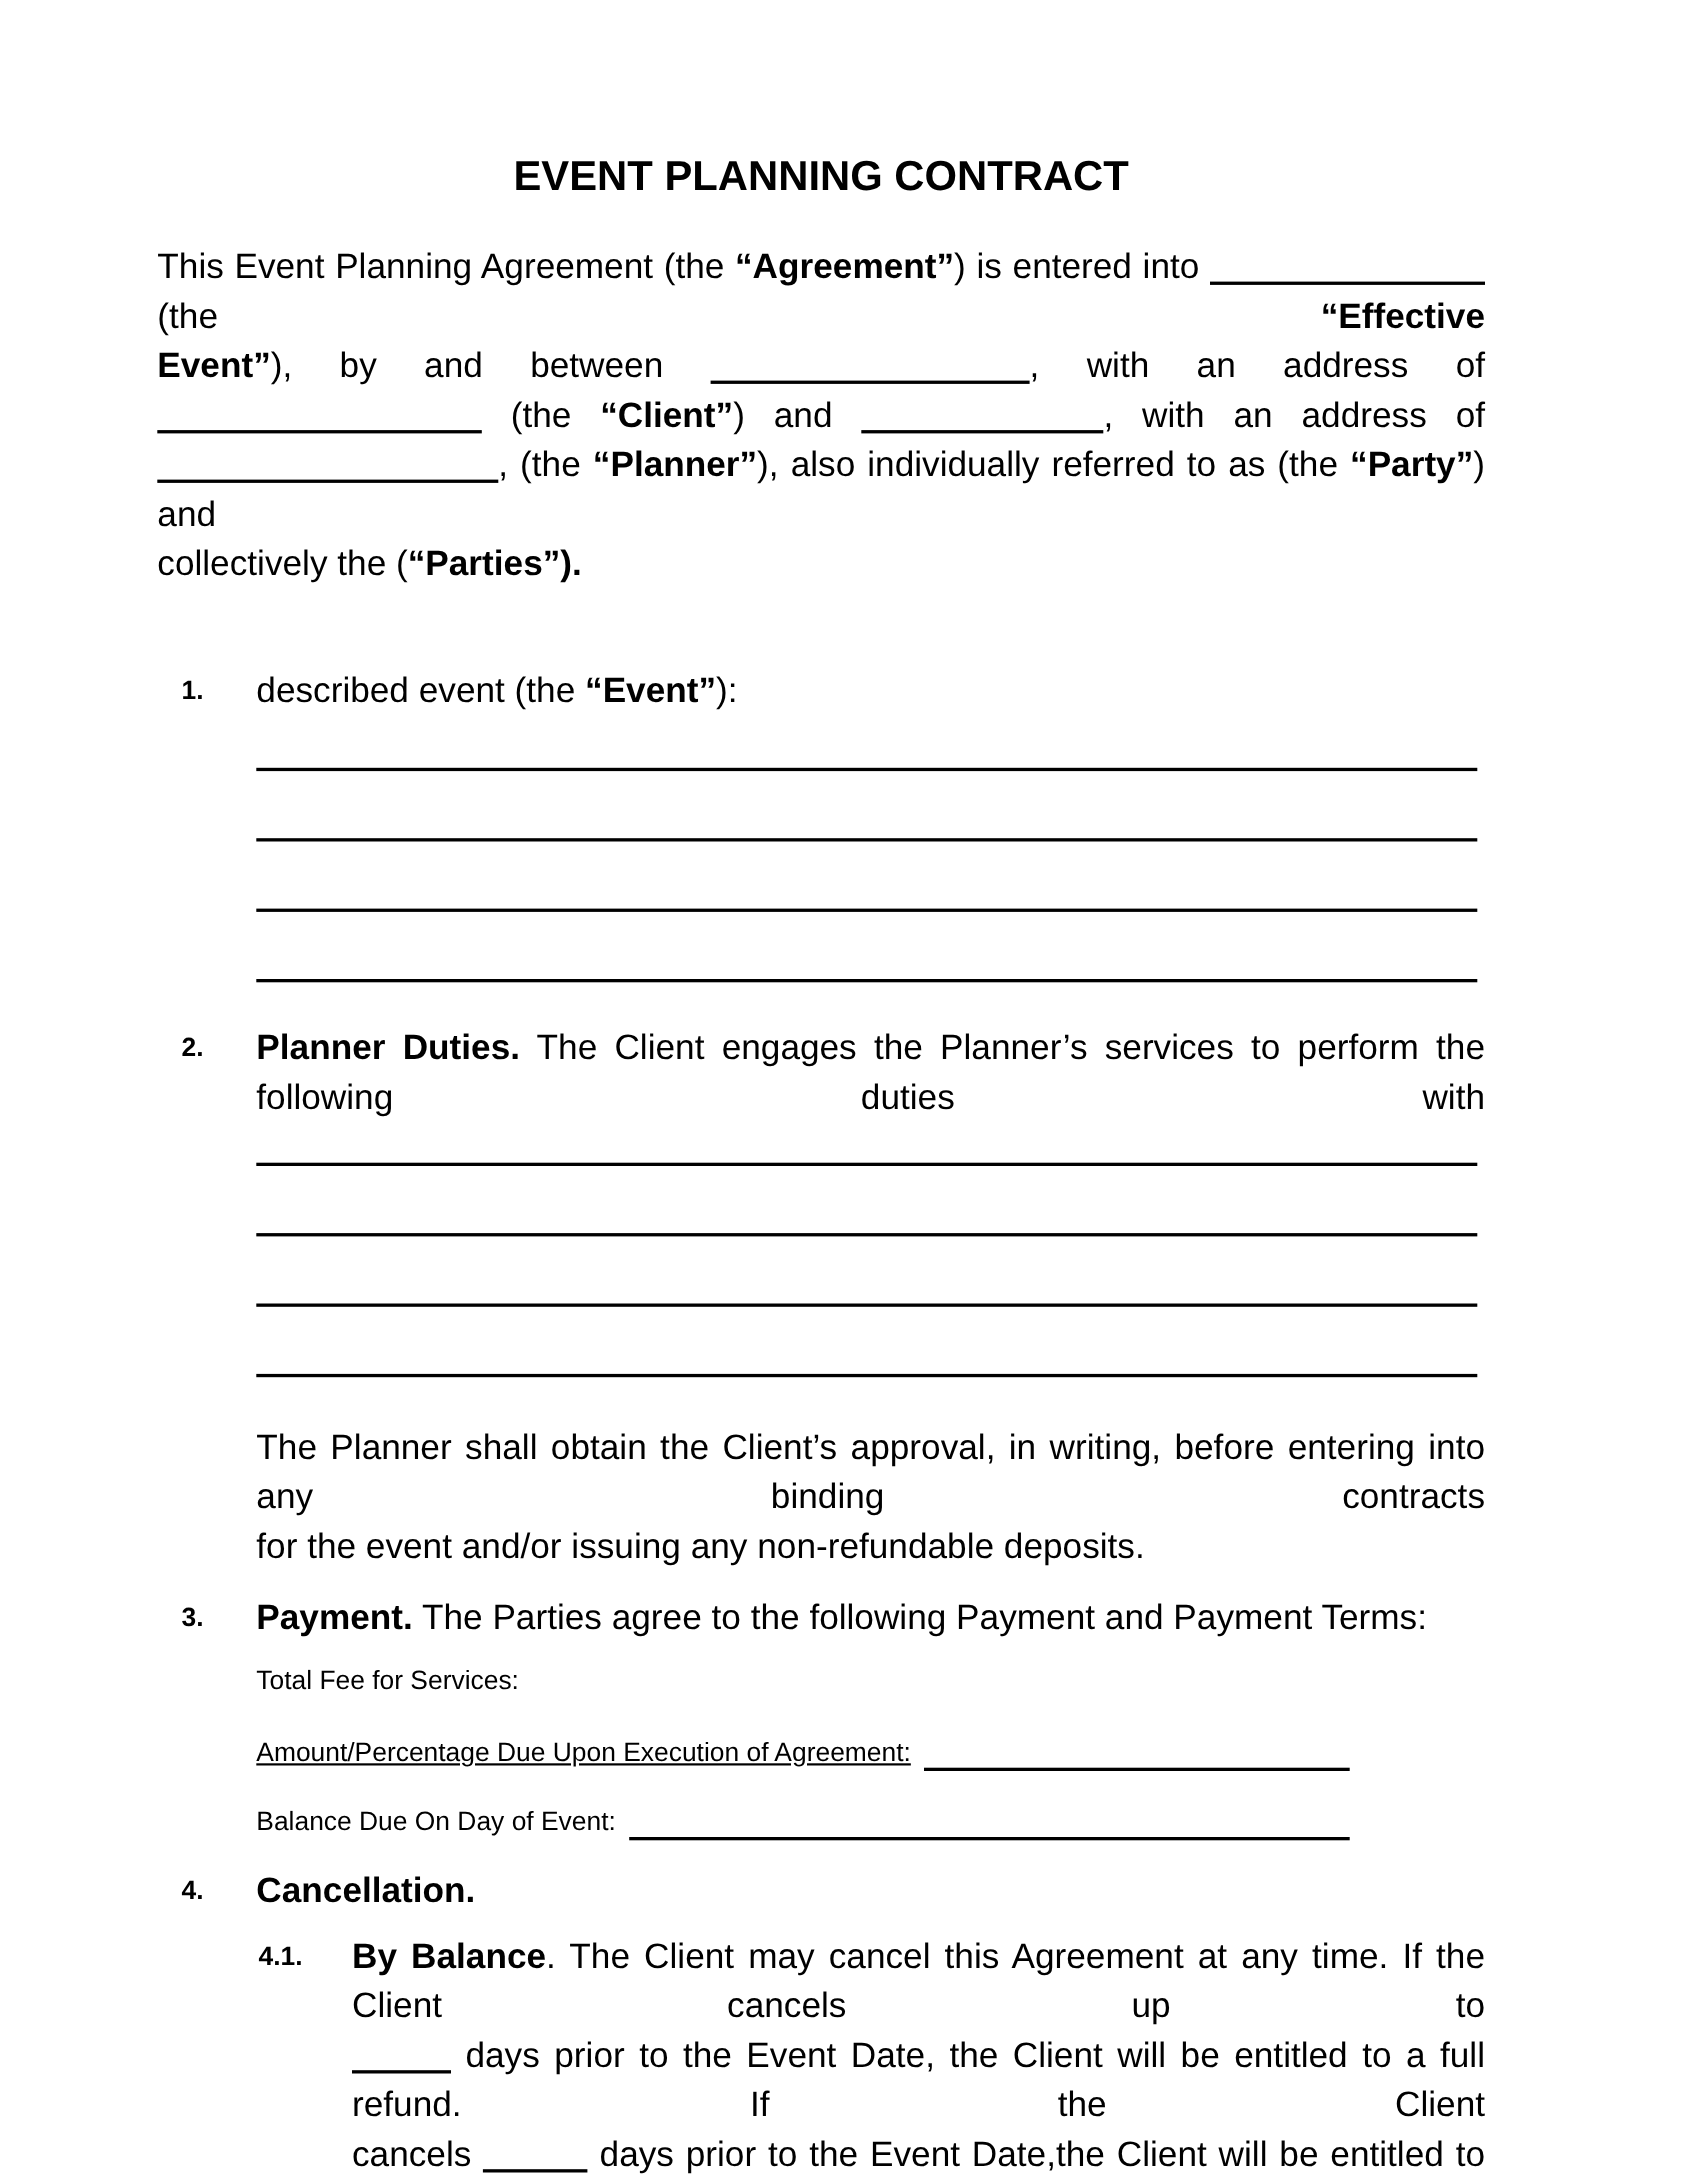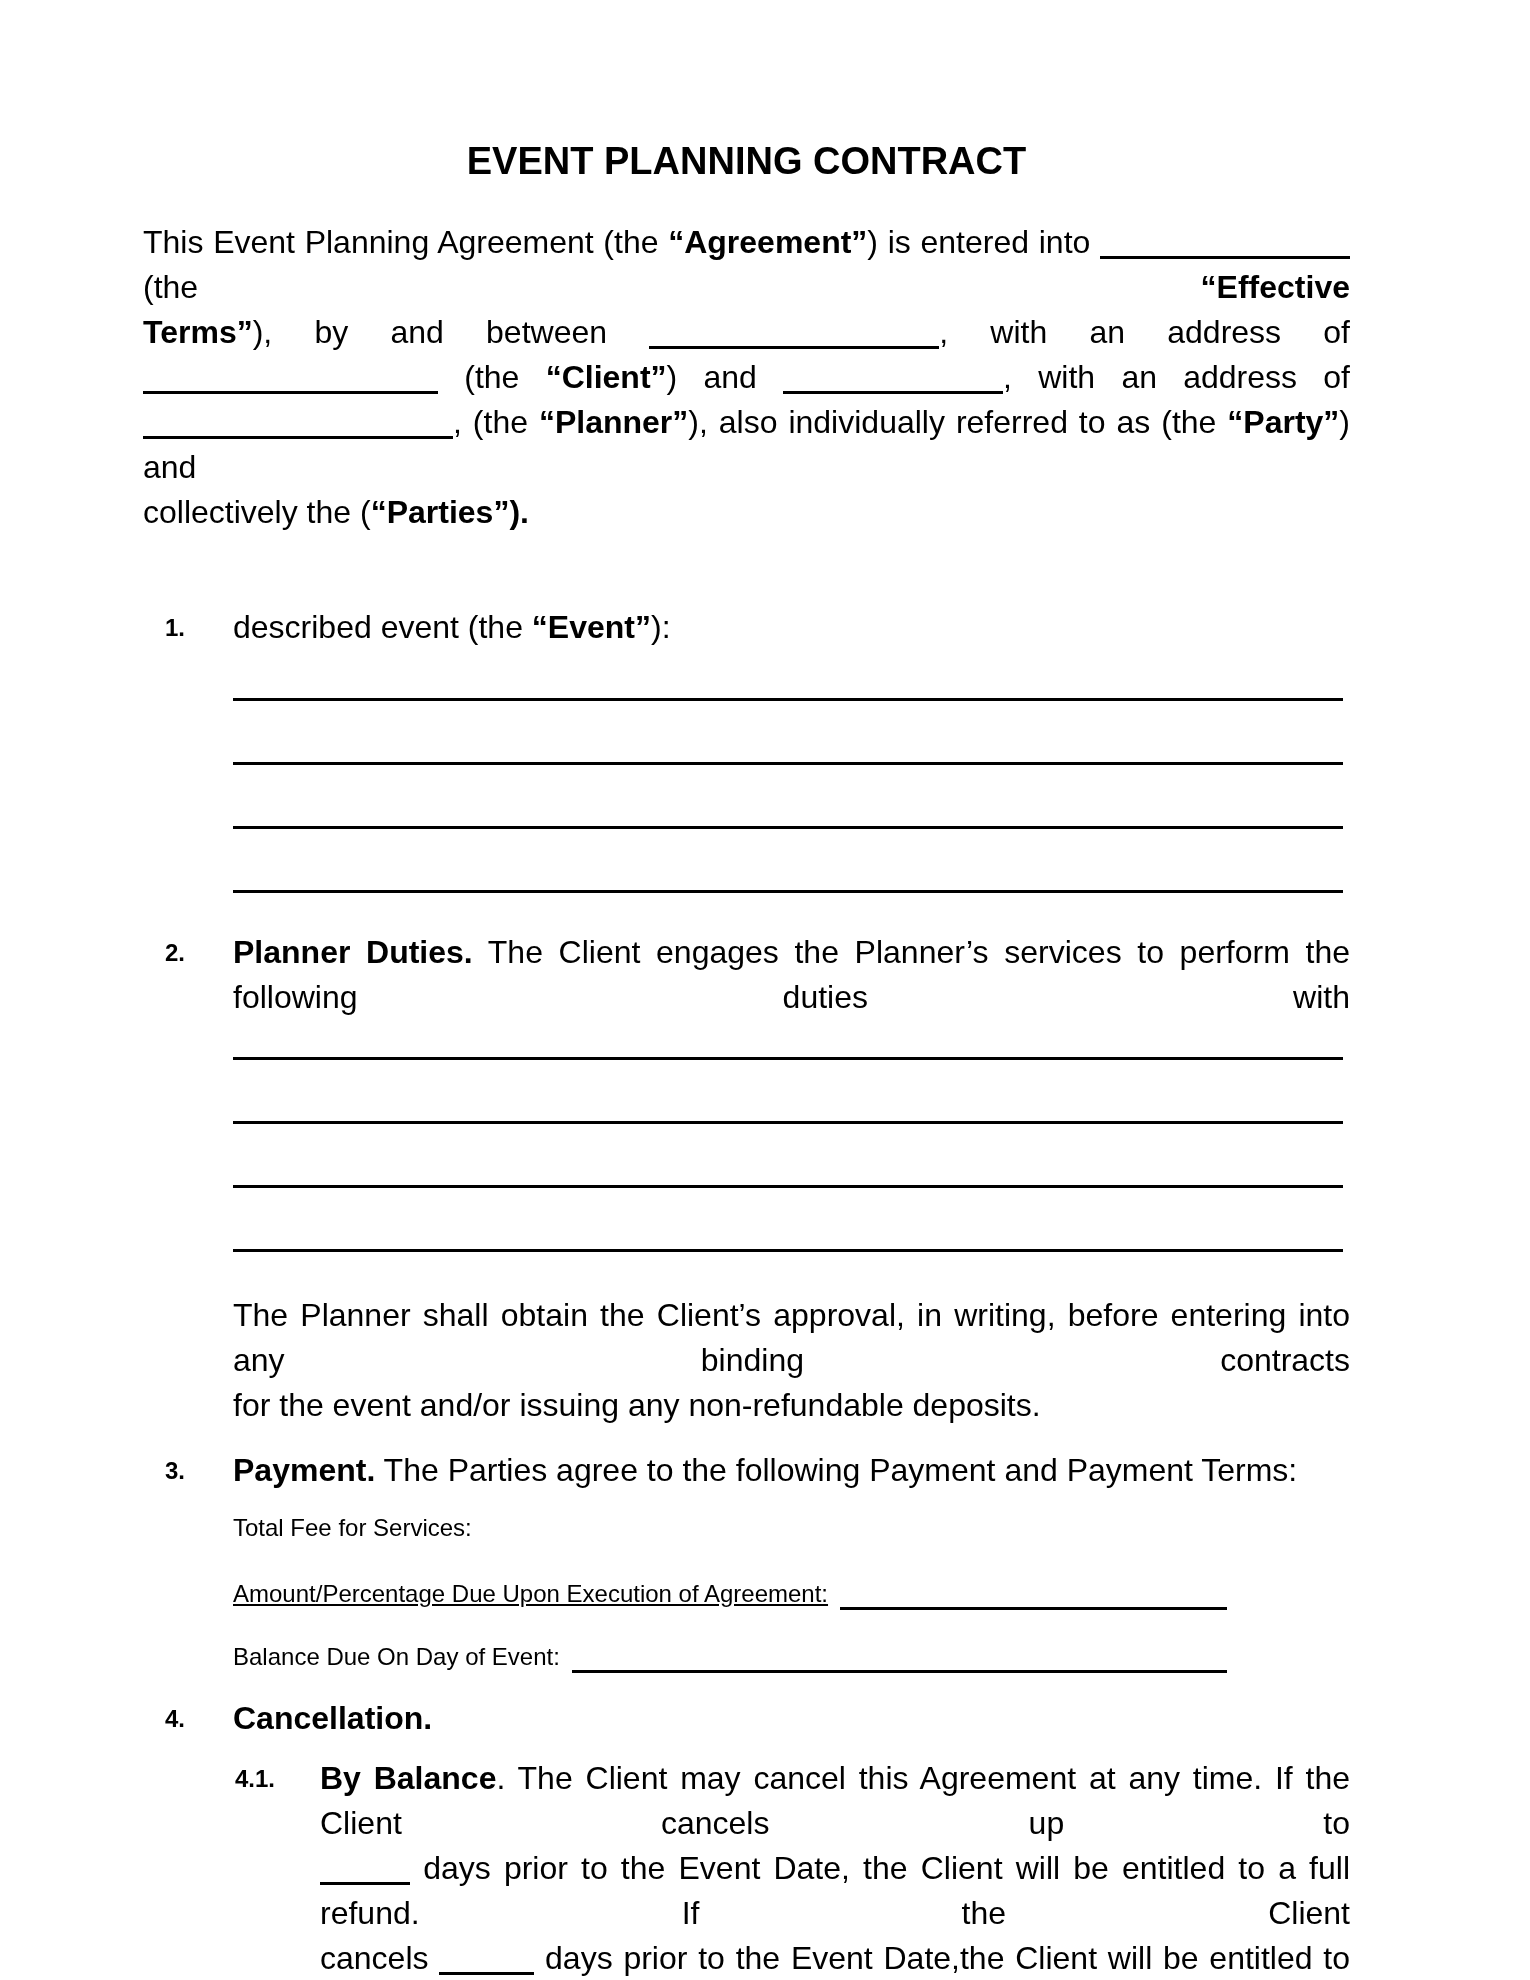--- a/index.html
+++ b/index.html
@@ -92,21 +92,21 @@
 </style>
 </head>
 <body>
 
 <div class="page" data-name="contract-page">
   <div class="content" data-name="contract-content">
     <h1 class="doc-title" data-name="contract-title">EVENT PLANNING CONTRACT</h1>
     <div id="doc-content" data-name="contract-body">
         <div class="para" data-name="intro-paragraph">
           <div class="line jl" data-name="text-line"><span data-name="text-run">This Event Planning Agreement (the </span><span class="b" data-name="bold-text-run">“Agreement”</span><span data-name="text-run">) is entered into </span><span class="blank" data-name="fill-in-blank-line" style="width: 250px;"></span><span data-name="text-run"> (the </span><span class="b" data-name="bold-text-run">“Effective</span></div>
-          <div class="line jl" data-name="text-line"><span class="b" data-name="bold-text-run">Terms”</span><span data-name="text-run">), by and between </span><span class="blank" data-name="fill-in-blank-line" style="width: 290px;"></span><span data-name="text-run">, with an address of</span></div>
+          <div class="line jl" data-name="text-line"><span class="b" data-name="bold-text-run">Event”</span><span data-name="text-run">), by and between </span><span class="blank" data-name="fill-in-blank-line" style="width: 290px;"></span><span data-name="text-run">, with an address of</span></div>
           <div class="line jl" data-name="text-line"><span class="blank" data-name="fill-in-blank-line" style="width: 295px;"></span><span data-name="text-run"> (the </span><span class="b" data-name="bold-text-run">“Client”</span><span data-name="text-run">) and </span><span class="blank" data-name="fill-in-blank-line" style="width: 220px;"></span><span data-name="text-run">, with an address of</span></div>
           <div class="line jl" data-name="text-line"><span class="blank" data-name="fill-in-blank-line" style="width: 310px;"></span><span data-name="text-run">, (the </span><span class="b" data-name="bold-text-run">“Planner”</span><span data-name="text-run">), also individually referred to as (the </span><span class="b" data-name="bold-text-run">“Party”</span><span data-name="text-run">) and</span></div>
           <div class="line" data-name="text-line"><span data-name="text-run">collectively the (</span><span class="b" data-name="bold-text-run">“Parties”).</span></div>
         </div>
         <div class="section lvl1" data-name="section-1">
           <span class="num" data-name="section-number">1.</span>
           <div class="sbody" data-name="section-text">
             <div class="line" data-name="text-line"><span data-name="text-run">described event (the </span><span class="b" data-name="bold-text-run">“Event”</span><span data-name="text-run">):</span></div>
           </div>
         </div>

